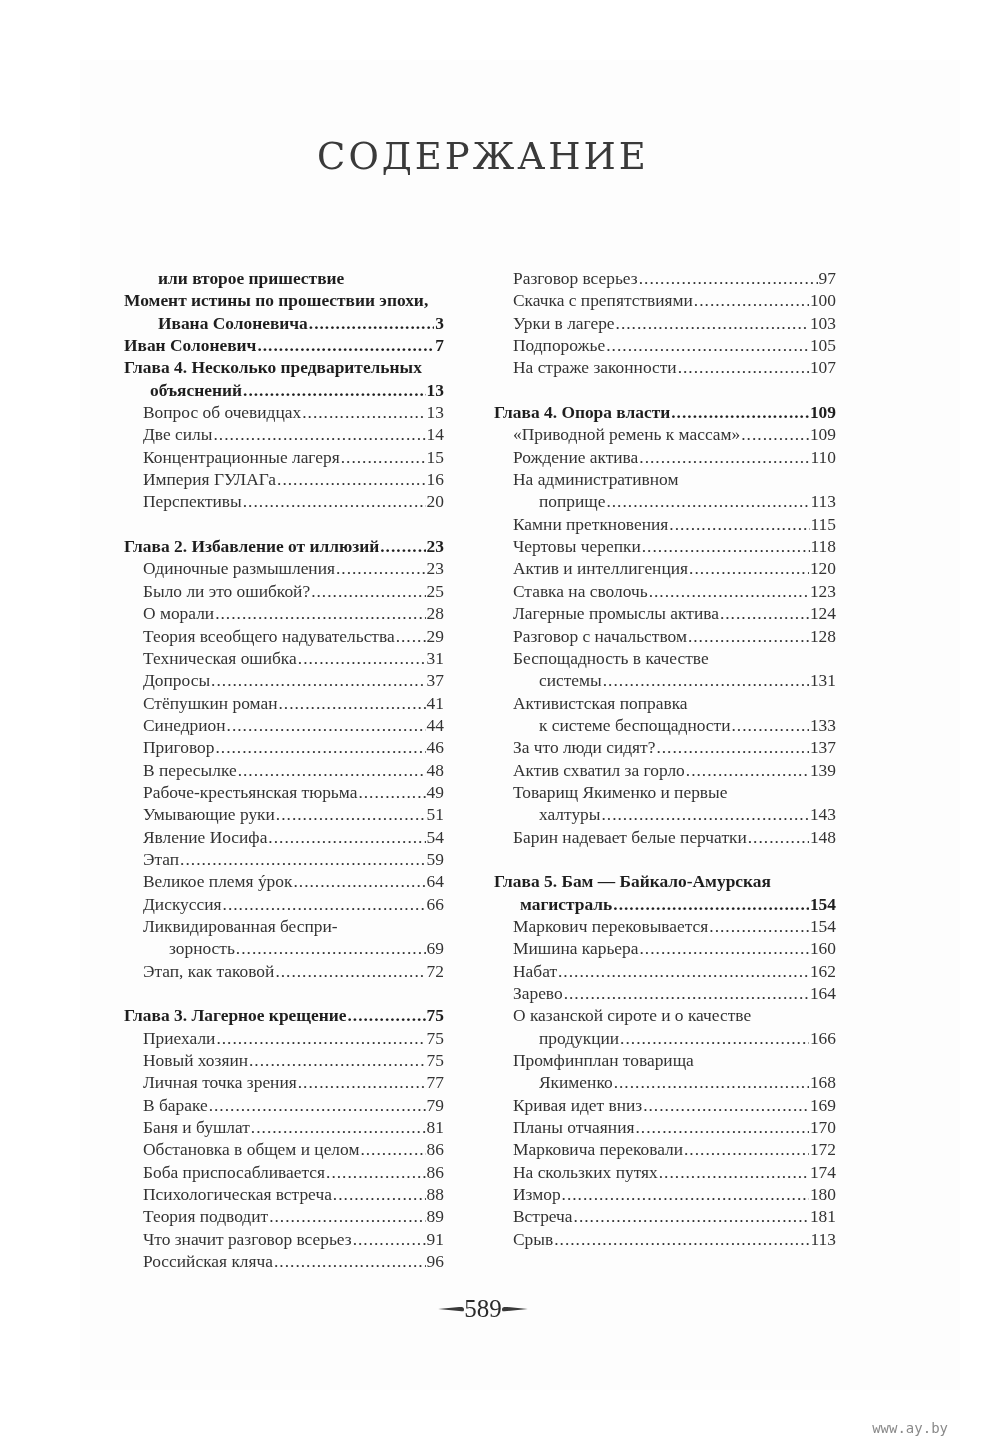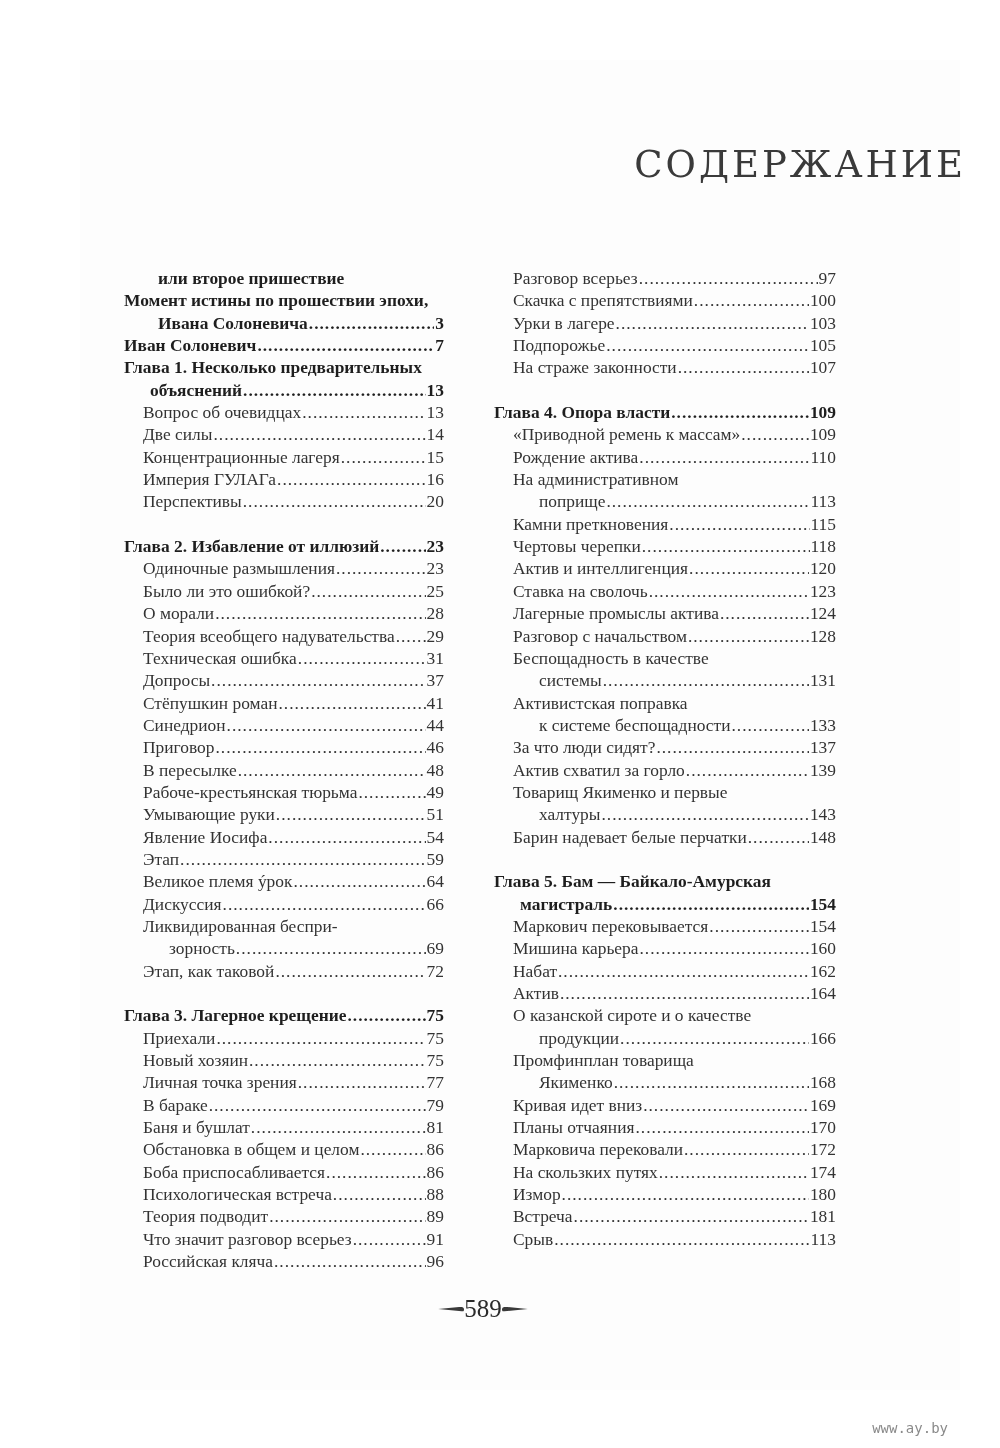--- a/index.html
+++ b/index.html
@@ -12,22 +12,22 @@
       font-family: "Liberation Serif", "DejaVu Serif", serif;
       color: #2b2b2b;
     }
     .page-bg {
       position: absolute;
       left: 80px; top: 60px; width: 880px; height: 1330px;
       background: #fdfdfd;
     }
     .title {
       position: absolute;
-      left: 0; width: 966px; top: 118px;
-      text-align: right;
+      left: 0; width: 966px; top: 110px;
+      text-align: center;
       font-family: "DejaVu Serif", "Liberation Serif", serif;
       font-size: 37px;
       letter-spacing: 3px;
       color: #3a3a3a;
       font-weight: normal;
     }
     .col {
       position: absolute;
       top: 267px;
       font-size: 17.4px;
@@ -107,21 +107,21 @@
     </div>
     <div class="entry bold">
       <div class="line">
         <span class="txt">Иван Солоневич </span>
         <span class="dots"></span>
         <span class="pg">7</span>
       </div>
     </div>
     <div class="entry bold">
       <div class="line">
-        <span class="txt">Глава 1. Несколько предварительных</span>
+        <span class="txt">Глава 4. Несколько предварительных</span>
       </div>
       <div class="line">
         <span class="txt indent-cont">объяснений </span>
         <span class="dots"></span>
         <span class="pg">13</span>
       </div>
     </div>
     <div class="entry sub">
       <div class="line">
         <span class="txt">Вопрос об очевидцах </span>
@@ -568,21 +568,21 @@
     </div>
     <div class="entry sub">
       <div class="line">
         <span class="txt">Набат </span>
         <span class="dots"></span>
         <span class="pg">162</span>
       </div>
     </div>
     <div class="entry sub">
       <div class="line">
-        <span class="txt">Актив</span>
+        <span class="txt">Зарево</span>
         <span class="dots"></span>
         <span class="pg">164</span>
       </div>
     </div>
     <div class="entry sub">
       <div class="line">
         <span class="txt">О казанской сироте и о качестве</span>
       </div>
       <div class="line">
         <span class="txt indent-cont">продукции</span>

